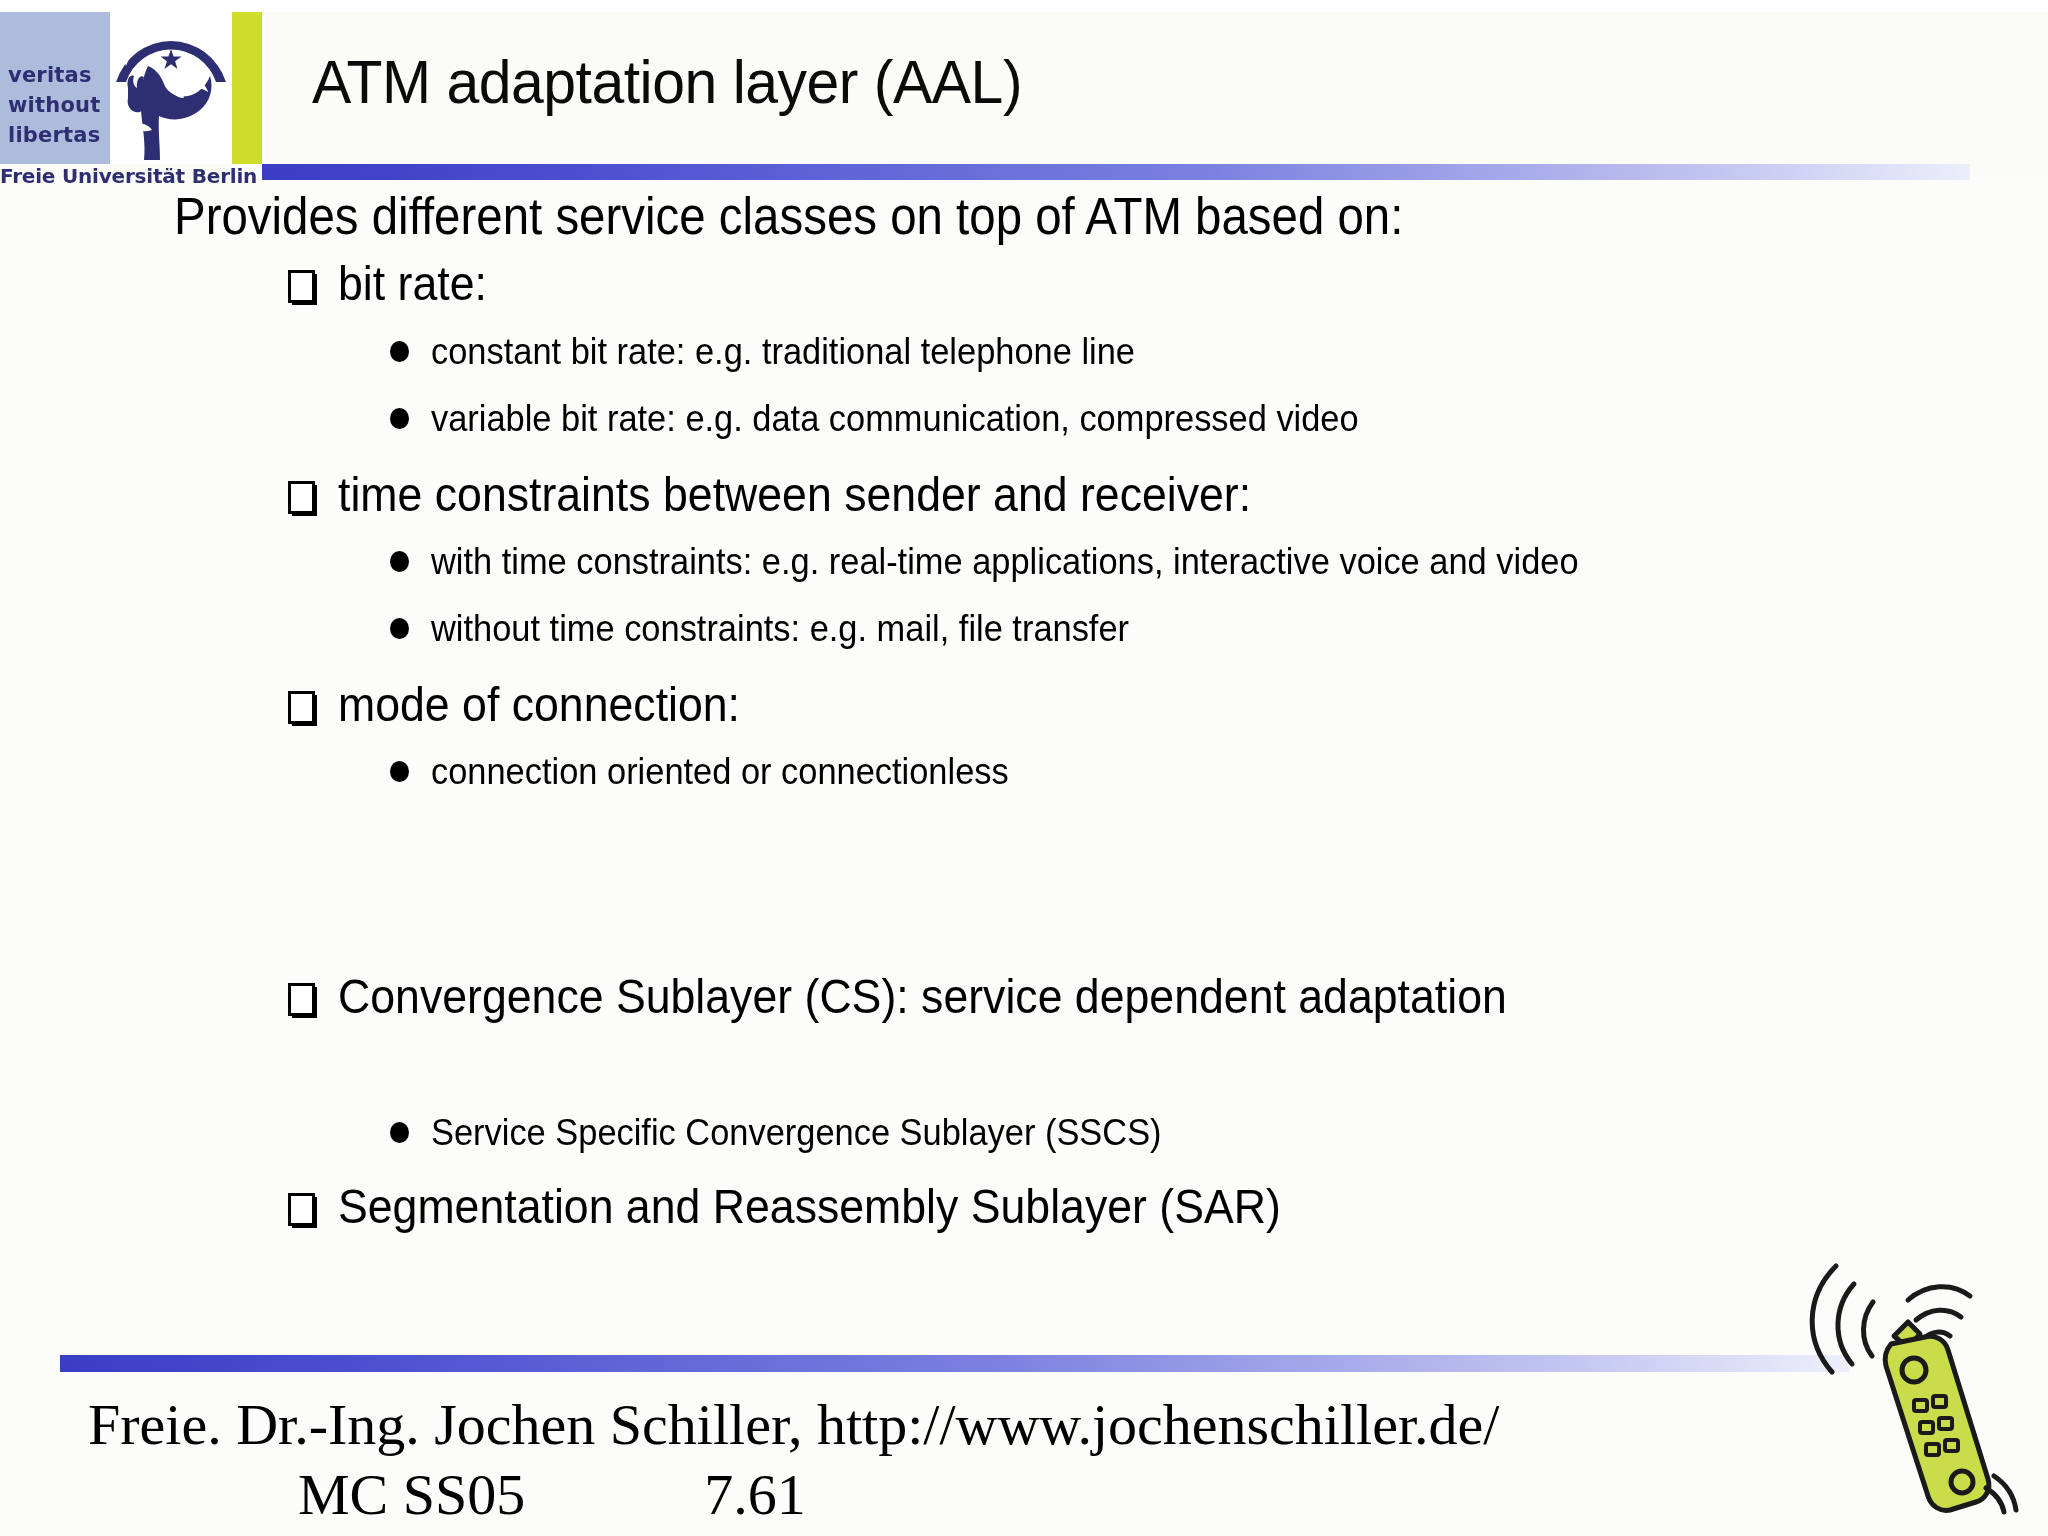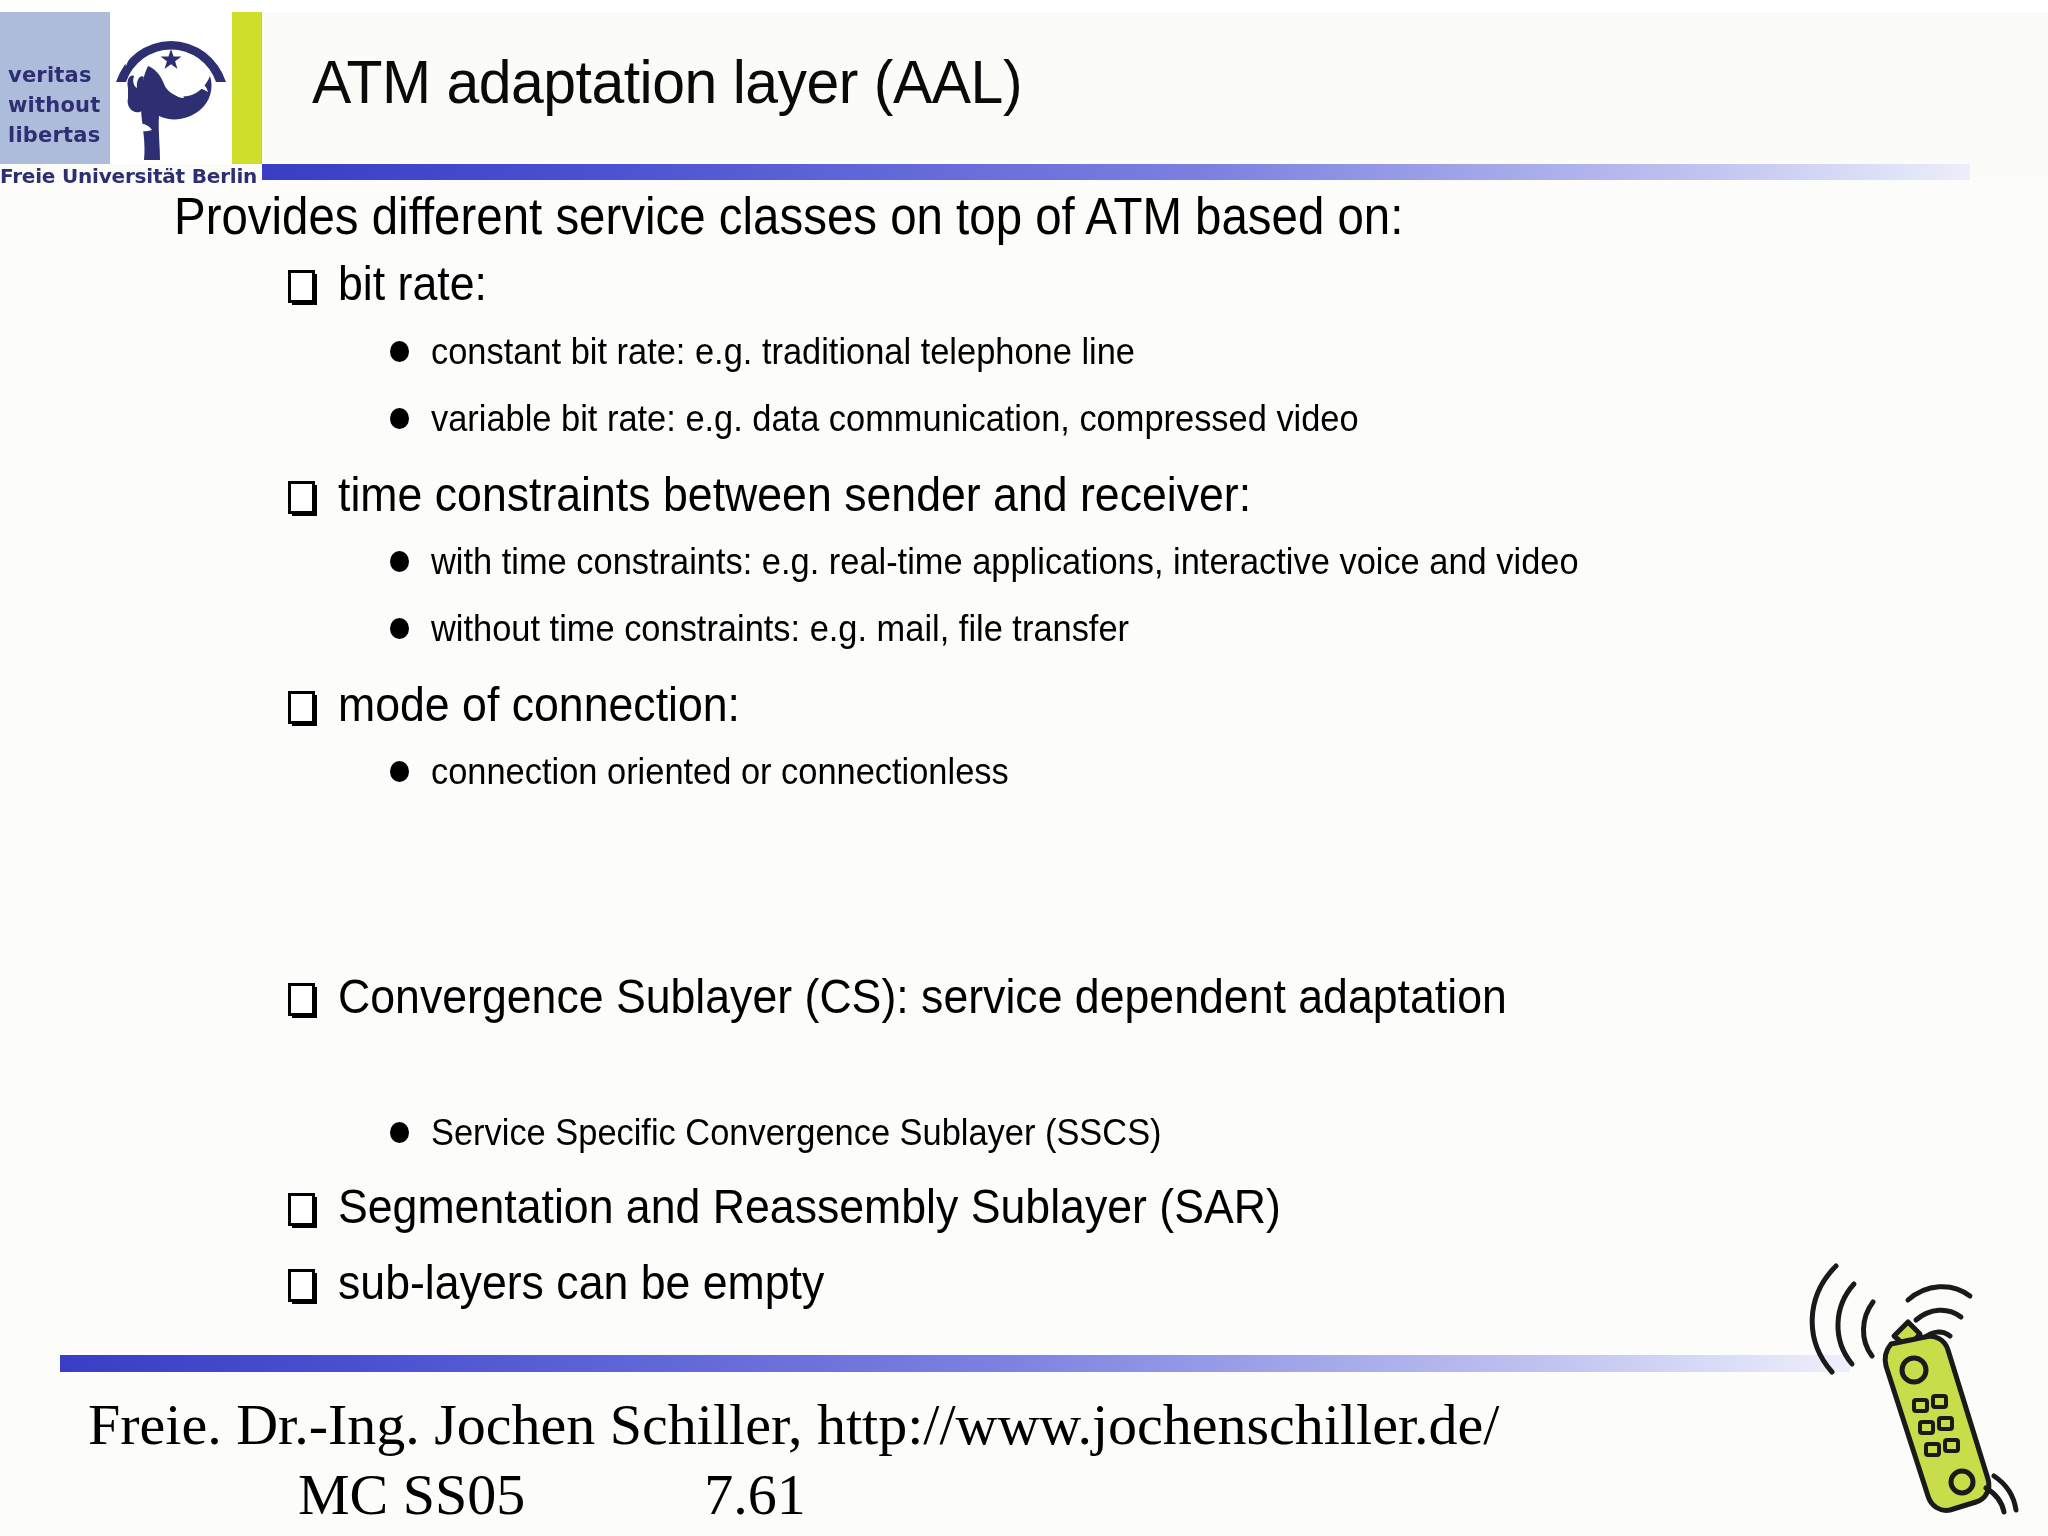--- a/index.html
+++ b/index.html
@@ -176,24 +176,20 @@
       <span class="txt">Convergence Sublayer (CS): service dependent adaptation</span>
     </div>
     <div class="line lvl3" style="top:924px;">
       <span class="dot"></span>
       <span class="txt">Service Specific Convergence Sublayer (SSCS)</span>
     </div>
 
     <div class="line lvl2" style="top:995px;">
       <span class="sq"></span>
       <span class="txt">Segmentation and Reassembly Sublayer (SAR)</span>
-    </div>
-    <div class="line lvl2" style="top:1071px;">
-      <span class="sq"></span>
-      <span class="txt">sub-layers can be empty</span>
     </div>
   </div>
 
   <div class="rule-bottom"></div>
 
   <div class="footer">
     <div class="footer-text">
       <div class="footer-line1">Freie. Dr.-Ing. Jochen Schiller, http://www.jochenschiller.de/</div>
       <div class="footer-line2">
         <span>MC SS05</span>

